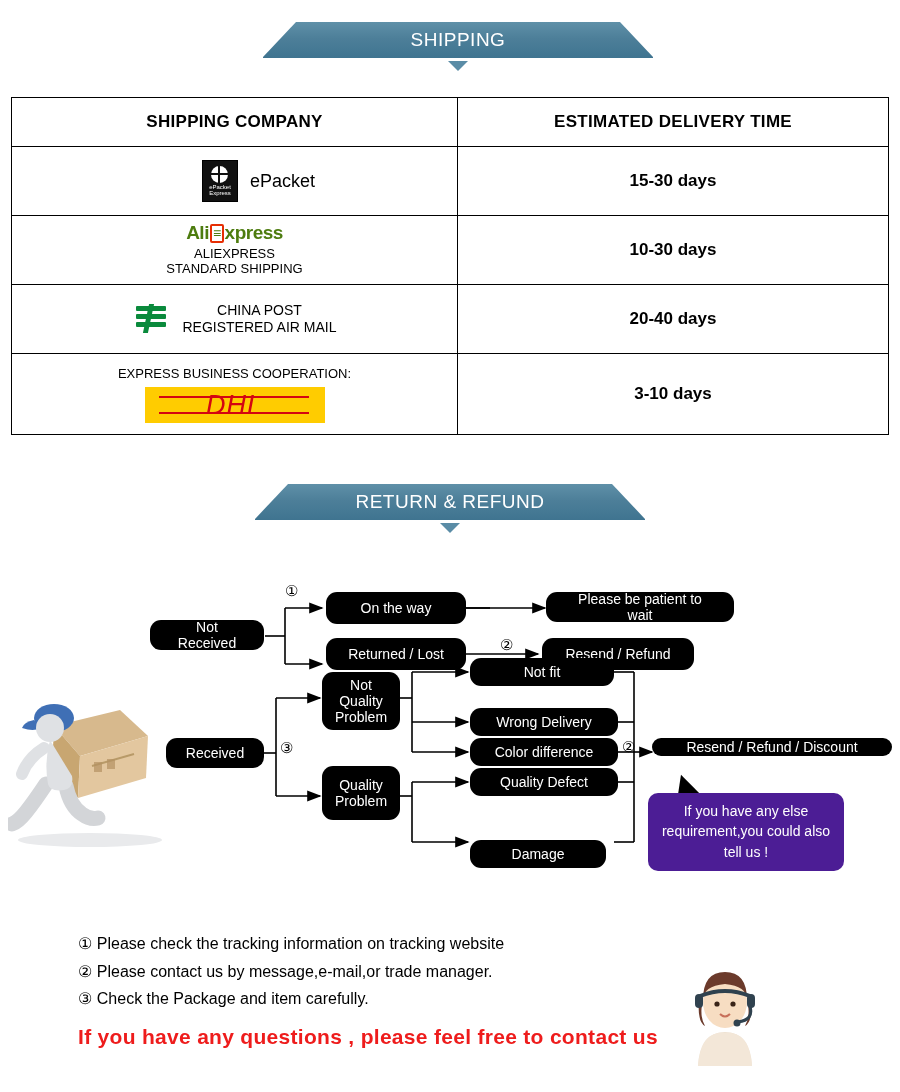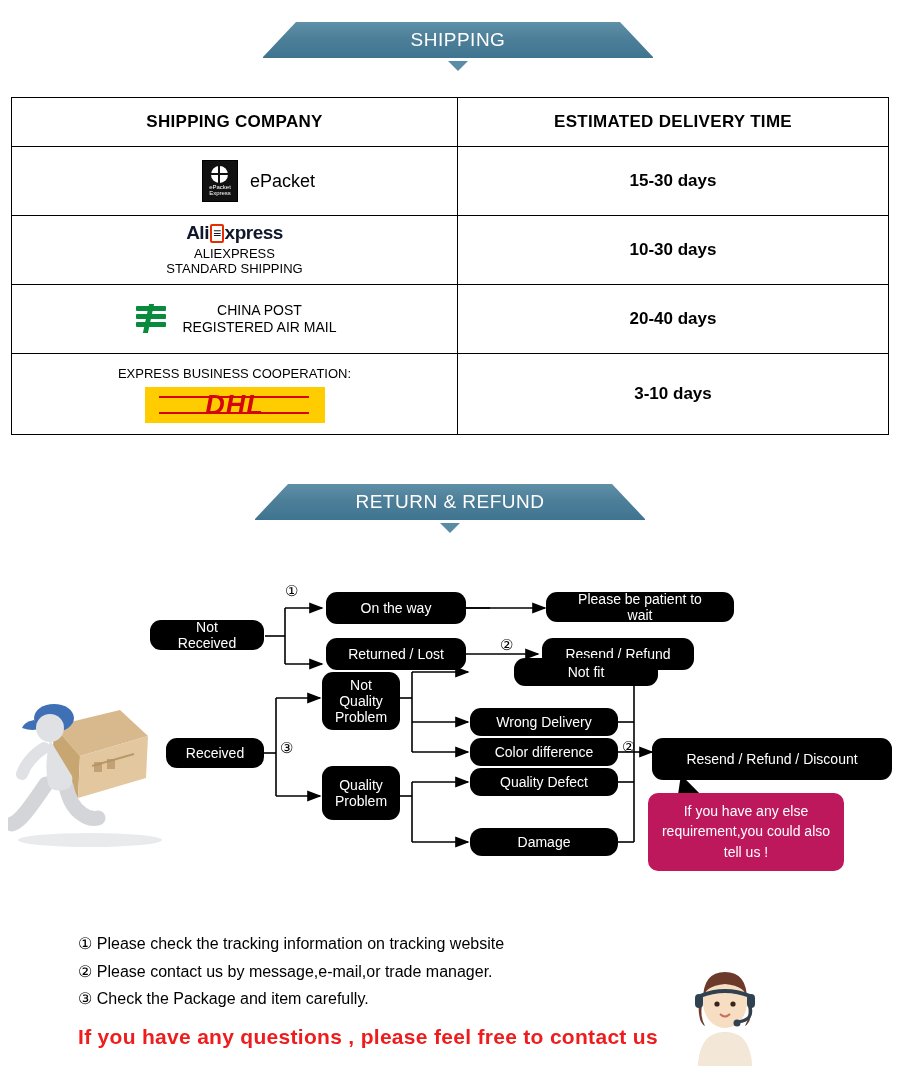--- a/index.html
+++ b/index.html
@@ -115,21 +115,21 @@
   .epacket-globe::after {
     content: "";
     position: absolute; left: 7px; top: 0;
     width: 2px; height: 17px; background: #111;
   }
   .epacket-label { font-size: 18px; }
 
   .ali-logo {
     font-size: 19px;
     font-weight: bold;
-    color: #0f172a;
+    color: #4d7c0f;
     letter-spacing: -0.5px;
     line-height: 1.1;
   }
   .ali-logo .cart {
     display: inline-block;
     border: 2px solid #e62e04;
     border-radius: 2px;
     padding: 0 1px;
     margin: 0 1px;
     font-size: 14px;
@@ -172,21 +172,21 @@
     margin-bottom: 6px;
   }
   .dhl-logo {
     display: inline-block;
     background: #ffcc00;
     width: 180px;
     height: 36px;
     line-height: 36px;
     color: #d40511;
     font-size: 27px;
-    font-weight: bold;
+    font-weight: normal;
     font-style: italic;
     letter-spacing: 1px;
     position: relative;
   }
   .dhl-logo::before, .dhl-logo::after {
     content: "";
     position: absolute;
     left: 14px;
     height: 2px;
     width: 150px;
@@ -220,21 +220,21 @@
     font-size: 15px;
     color: #000;
   }
   .runner {
     position: absolute;
     left: 8px; top: 118px;
     width: 160px; height: 175px;
   }
   .callout {
     position: absolute;
-    background: #be185d;
+    background: #4c1d95;
     color: #fff;
     border-radius: 10px;
     font-size: 14px;
     text-align: center;
     line-height: 1.45;
     padding: 8px 10px;
     box-sizing: border-box;
   }
   .callout-tail {
     position: absolute;
@@ -424,28 +424,28 @@
   <div class="node" style="left:166px; top:182px; width:98px; height:30px;">Received</div>
   <div class="circnum" style="left:280px; top:183px;">③</div>
 
   <div class="node" style="left:322px; top:116px; width:78px; height:58px; flex-direction:column;">
     <span>Not<br>Quality<br>Problem</span>
   </div>
   <div class="node" style="left:322px; top:210px; width:78px; height:54px; flex-direction:column;">
     <span>Quality<br>Problem</span>
   </div>
 
-  <div class="node" style="left:470px; top:102px; width:144px; height:28px;margin-left:44px;">Not fit</div>
+  <div class="node" style="left:470px; top:102px; width:144px; height:28px;">Not fit</div>
   <div class="node" style="left:470px; top:152px; width:148px; height:28px;">Wrong Delivery</div>
   <div class="node" style="left:470px; top:182px; width:148px; height:28px;">Color difference</div>
   <div class="node" style="left:470px; top:212px; width:148px; height:28px;">Quality Defect</div>
-  <div class="node" style="left:470px; top:272px; width:148px; height:28px;border-radius:12px;">Damage</div>
+  <div class="node" style="left:470px; top:284px; width:136px; height:28px;">Damage</div>
 
   <div class="circnum" style="left:622px; top:182px;">②</div>
-  <div class="node" style="left:652px; top:182px; width:240px; height:42px;">Resend / Refund / Discount</div>
+  <div class="node" style="left:652px; top:182px; width:240px; height:18px;">Resend / Refund / Discount</div>
 
   <div class="callout-tail" style="left:672px; top:218px; transform:rotate(-18deg);"></div>
   <div class="callout" style="left:648px; top:237px; width:196px; height:78px;">If you have any else requirement,you could also tell us !</div>
 </div>
 
 <div class="notes">
   <div>① Please check the tracking information on tracking website</div>
   <div>② Please contact us by message,e-mail,or trade manager.</div>
   <div>③ Check the Package and item carefully.</div>
 </div>

